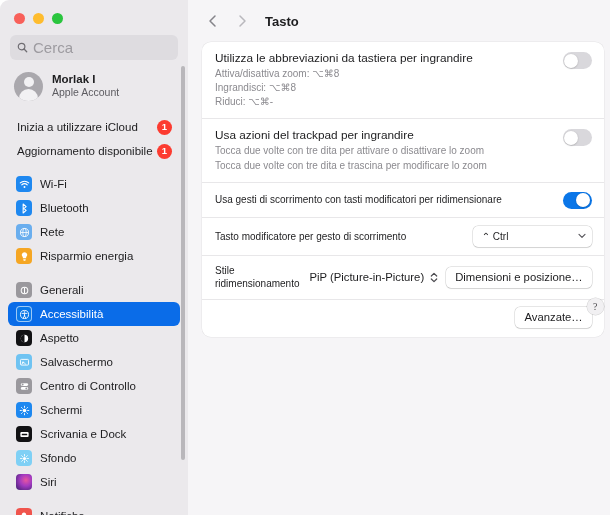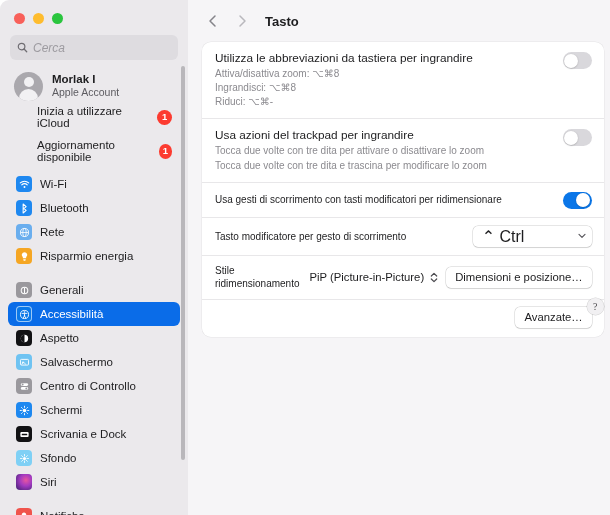--- a/index.html
+++ b/index.html
@@ -57,24 +57,23 @@
     align-items: center;
     padding: 0 7px;
     gap: 5px;
   }
   #search-wrap svg { display: block; }
   #search-input {
     border: none;
     background: transparent;
     outline: none;
     font-family: "Liberation Sans", sans-serif;
-    font-size: 12px;
+    font-size: 15px;
     color: #3d3d3f;
     width: 100%;
-    font-style: italic;
   }
   #search-input::placeholder { color: #9d9ba0; }
 
   #account-row {
     display: flex;
     align-items: flex-start;
     gap: 9px;
     margin: 8px 8px 0 8px;
     padding: 4px 6px;
     border-radius: 6px;
@@ -120,21 +119,21 @@
   .badge {
     width: 15px; height: 15px;
     border-radius: 50%;
     background: #fc3b30;
     color: #fff;
     font-size: 9.5px;
     font-weight: 700;
     display: flex; align-items: center; justify-content: center;
     line-height: 1;
   }
-  #badge-group { margin-top: 1px; display: flex; flex-direction: column; gap: 12px; padding-left: 20px; }
+  #badge-group { margin-top: 11px; display: flex; flex-direction: column; gap: 2px; }
 
   .nav-group { margin-top: 10px; display: flex; flex-direction: column; }
   .nav-item {
     display: flex;
     align-items: center;
     gap: 8px;
     margin: 0 8px;
     height: 24px;
     padding: 0 8px;
     border-radius: 6px;
@@ -266,21 +265,21 @@
   .popup {
     height: 21px;
     min-width: 96px;
     background: #ffffff;
     border-radius: 5px;
     box-shadow: 0 0 0 0.5px rgba(0,0,0,0.18), 0 0.5px 1px rgba(0,0,0,0.09);
     display: flex;
     align-items: center;
     justify-content: space-between;
     padding: 0 5px 0 9px;
-    font-size: 16px;
+    font-size: 10px;
     color: #1d1d1f;
     gap: 22px;
     white-space: nowrap;
   }
   .popup.wide { width: 119px; }
 
   .popup-plain {
     height: 21px;
     background: transparent;
     display: flex;

